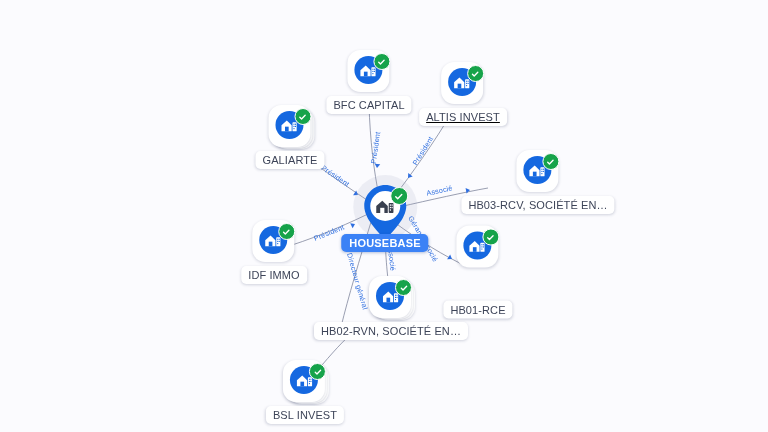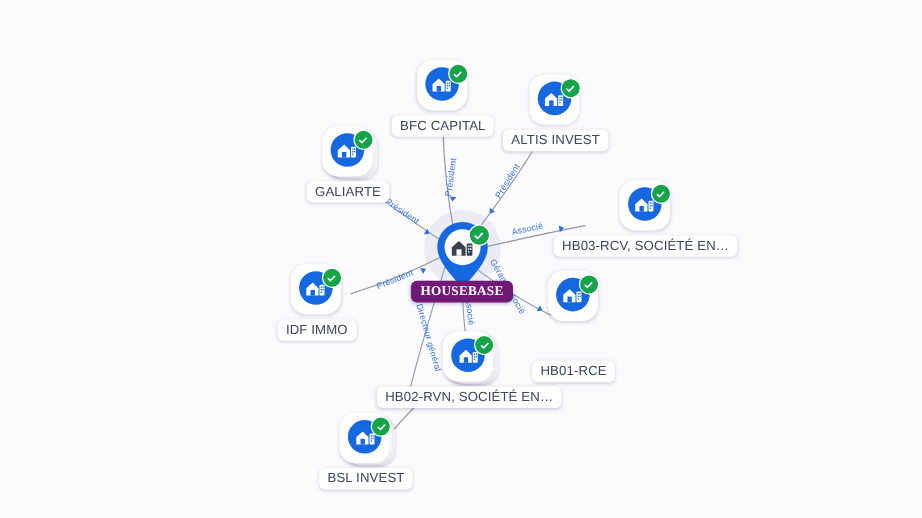--- a/index.html
+++ b/index.html
@@ -93,31 +93,30 @@
     display:flex;align-items:center;justify-content:center;
   }
   .pin-badge{
     position:absolute;left:28px;top:3px;
     width:16px;height:16px;border-radius:50%;
     background:#16a34a;border:1.6px solid #ffffff;
     display:flex;align-items:center;justify-content:center;
   }
   .center-label{
     margin-top:-6px;
-    background:#701a75;
+    background:#3b82f6;
     color:#ffffff;
     font-size:11px;
     font-weight:bold;
     letter-spacing:.2px;
     padding:3px 8px;
     border-radius:5px;
     white-space:nowrap;
     position:relative;z-index:5;
     box-shadow:0 1px 3px rgba(20,60,140,.3);
-    font-family:Liberation Serif, serif;
   }
   .edge-label{
     fill:#2f6fe0;
     font-family:"Liberation Sans", sans-serif;
     font-size:7.2px;
     letter-spacing:.2px;
   }
 </style>
 </head>
 <body>
@@ -174,21 +173,21 @@
             </svg>
           </div>
           <div class="badge">
             <svg width="8" height="8" viewBox="0 0 12 12">
               <path d="M2 6.3 L4.6 8.9 L10 3.3" stroke="#ffffff" stroke-width="2" fill="none" stroke-linecap="round" stroke-linejoin="round"></path>
             </svg>
           </div>
         </div>
         <div class="node-label">BFC CAPITAL</div>
       </div>
-      <div class="node single" style="left: 463px; top: 94px;">
+      <div class="node single" style="left: 463px; top: 94px; text-decoration: underline;">
         <div class="card-stack">
           <div class="sheet s1"></div>
           <div class="disc">
             <svg width="17" height="15" viewBox="0 0 20 18">
               <path d="M1 8.6 L7.4 3 L13.2 8.6 L13.2 16 L1 16 Z" fill="#ffffff"></path>
               <rect x="14.2" y="5.2" width="5.0" height="10.8" rx="0.8" fill="#ffffff"></rect>
               <rect x="15.4" y="6.8" width="1.2" height="1.4" fill="#1568e0"></rect>
               <rect x="17.2" y="6.8" width="1.2" height="1.4" fill="#1568e0"></rect>
               <rect x="15.4" y="9.4" width="1.2" height="1.4" fill="#1568e0"></rect>
               <rect x="17.2" y="9.4" width="1.2" height="1.4" fill="#1568e0"></rect>
@@ -245,21 +244,21 @@
             </svg>
           </div>
           <div class="badge">
             <svg width="8" height="8" viewBox="0 0 12 12">
               <path d="M2 6.3 L4.6 8.9 L10 3.3" stroke="#ffffff" stroke-width="2" fill="none" stroke-linecap="round" stroke-linejoin="round"></path>
             </svg>
           </div>
         </div>
         <div class="node-label">HB03-RCV, SOCIÉTÉ EN…</div>
       </div>
-      <div class="node single" style="left: 264px; top: 252px;">
+      <div class="node single" style="left: 274px; top: 252px;">
         <div class="card-stack">
           <div class="sheet s1"></div>
           <div class="disc">
             <svg width="17" height="15" viewBox="0 0 20 18">
               <path d="M1 8.6 L7.4 3 L13.2 8.6 L13.2 16 L1 16 Z" fill="#ffffff"></path>
               <rect x="14.2" y="5.2" width="5.0" height="10.8" rx="0.8" fill="#ffffff"></rect>
               <rect x="15.4" y="6.8" width="1.2" height="1.4" fill="#1568e0"></rect>
               <rect x="17.2" y="6.8" width="1.2" height="1.4" fill="#1568e0"></rect>
               <rect x="15.4" y="9.4" width="1.2" height="1.4" fill="#1568e0"></rect>
               <rect x="17.2" y="9.4" width="1.2" height="1.4" fill="#1568e0"></rect>
@@ -316,21 +315,21 @@
             </svg>
           </div>
           <div class="badge">
             <svg width="8" height="8" viewBox="0 0 12 12">
               <path d="M2 6.3 L4.6 8.9 L10 3.3" stroke="#ffffff" stroke-width="2" fill="none" stroke-linecap="round" stroke-linejoin="round"></path>
             </svg>
           </div>
         </div>
         <div class="node-label">HB02-RVN, SOCIÉTÉ EN…</div>
       </div>
-      <div class="node" style="left: 305px; top: 376px;">
+      <div class="node" style="left: 305px; top: 392px;">
         <div class="card-stack">
           <div class="sheet s3"></div>
           <div class="sheet s2"></div>
           <div class="sheet s1"></div>
           <div class="disc">
             <svg width="17" height="15" viewBox="0 0 20 18">
               <path d="M1 8.6 L7.4 3 L13.2 8.6 L13.2 16 L1 16 Z" fill="#ffffff"></path>
               <rect x="14.2" y="5.2" width="5.0" height="10.8" rx="0.8" fill="#ffffff"></rect>
               <rect x="15.4" y="6.8" width="1.2" height="1.4" fill="#1568e0"></rect>
               <rect x="17.2" y="6.8" width="1.2" height="1.4" fill="#1568e0"></rect>

